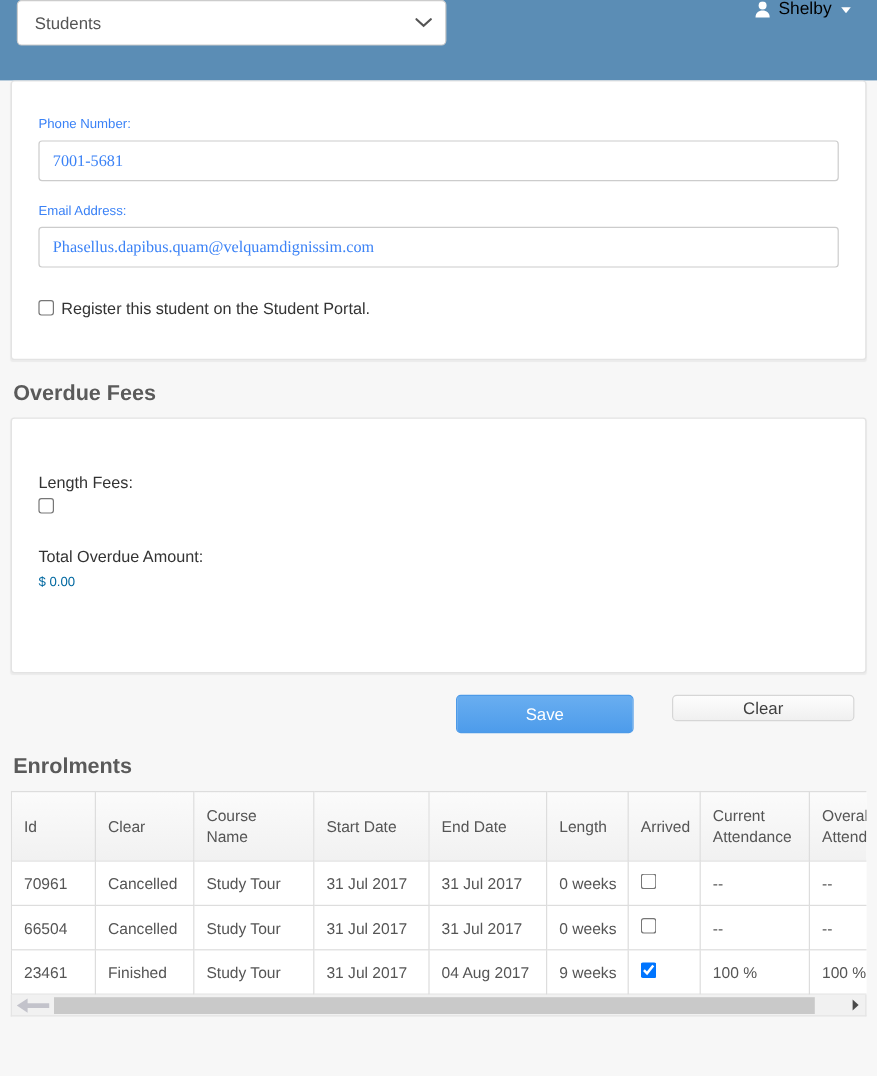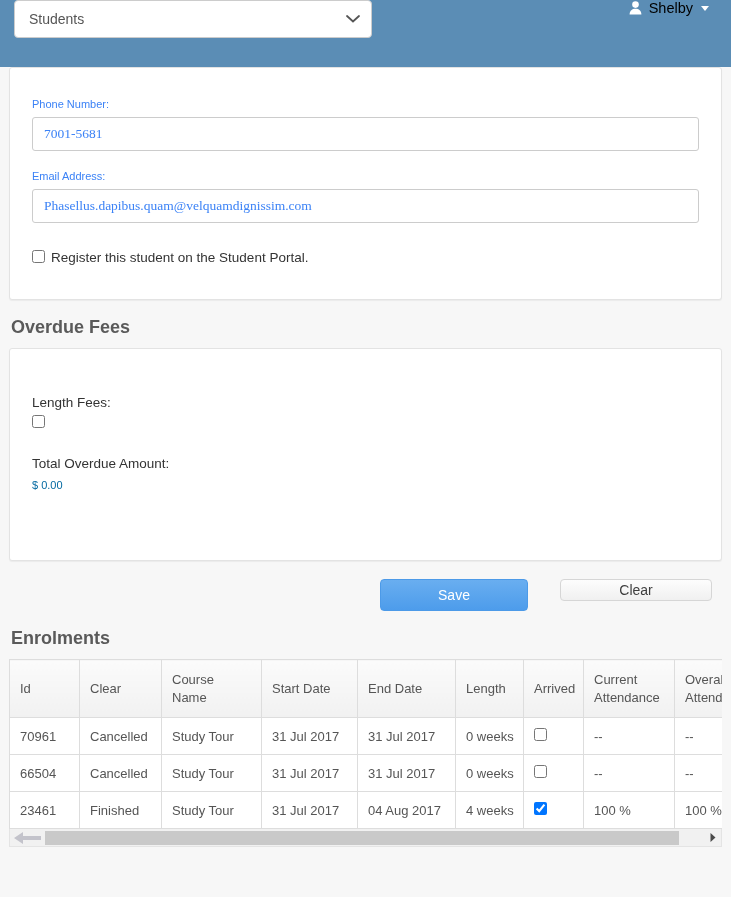--- a/index.html
+++ b/index.html
@@ -345,21 +345,21 @@
           </td>
           <td>--</td>
           <td>--</td>
         </tr>
         <tr>
           <td>23461</td>
           <td>Finished</td>
           <td>Study Tour</td>
           <td>31 Jul 2017</td>
           <td>04 Aug 2017</td>
-          <td>4 weeks</td>
+          <td>9 weeks</td>
           <td class="cell-check">
             <input type="checkbox" checked="" style="">
           </td>
           <td>100 %</td>
           <td>100 %</td>
         </tr>
       </tbody>
     </table>
   </div>
 

